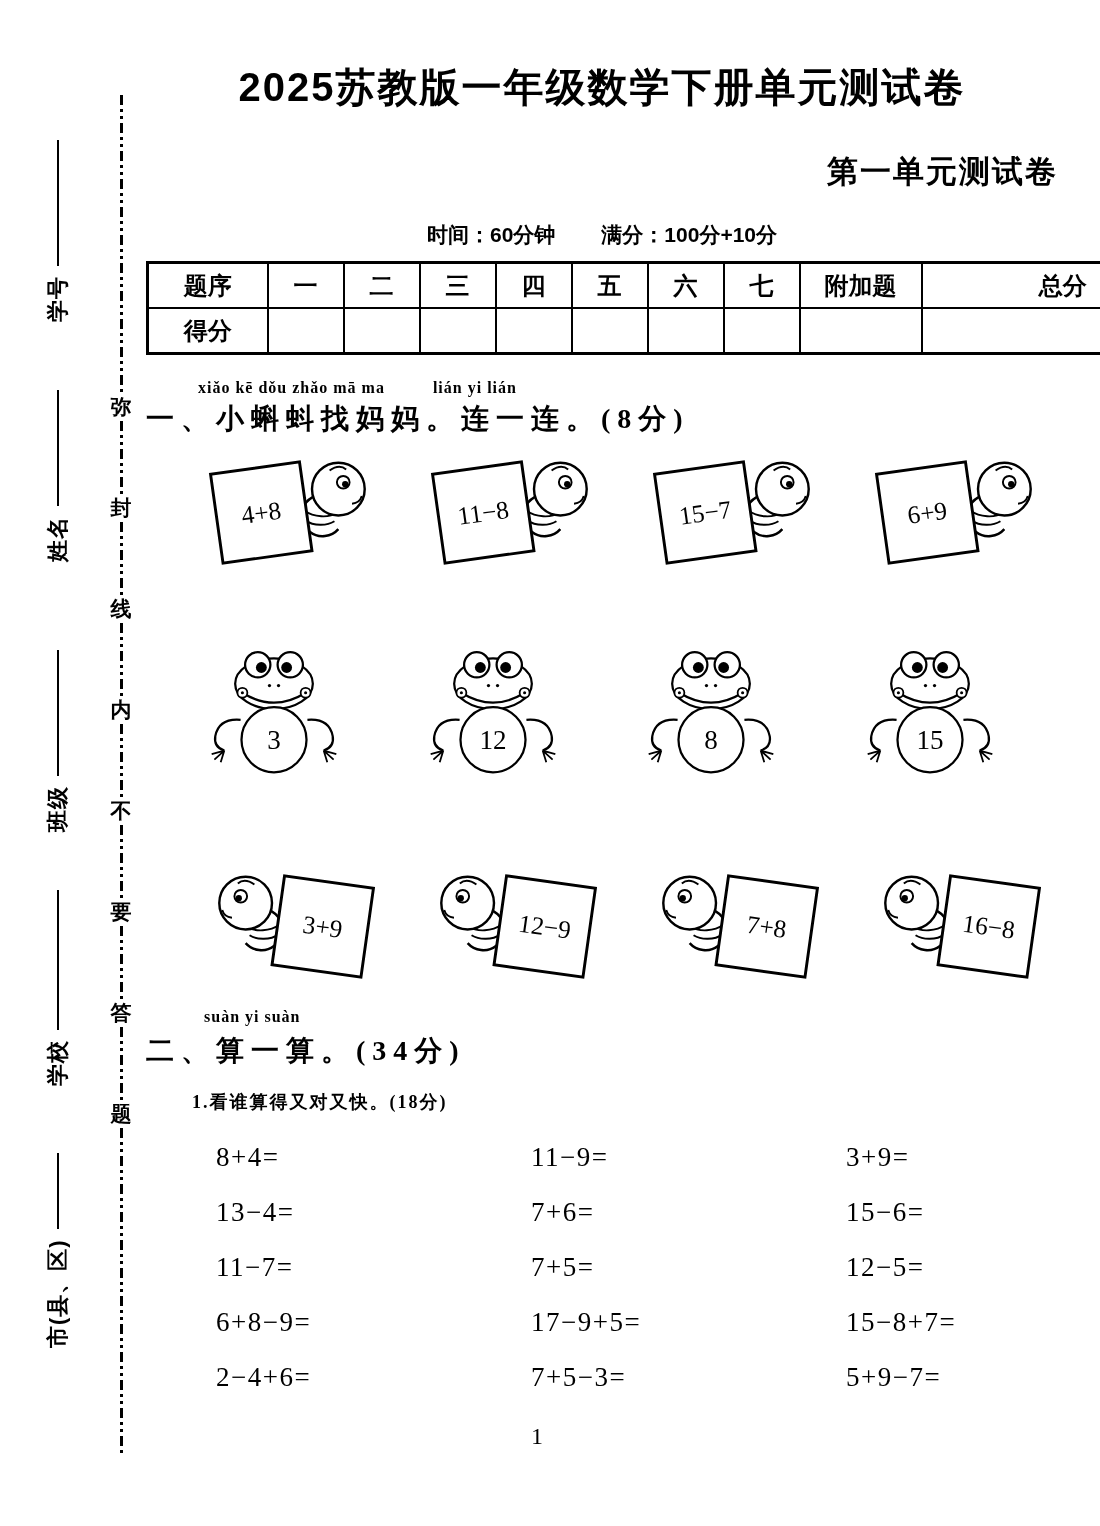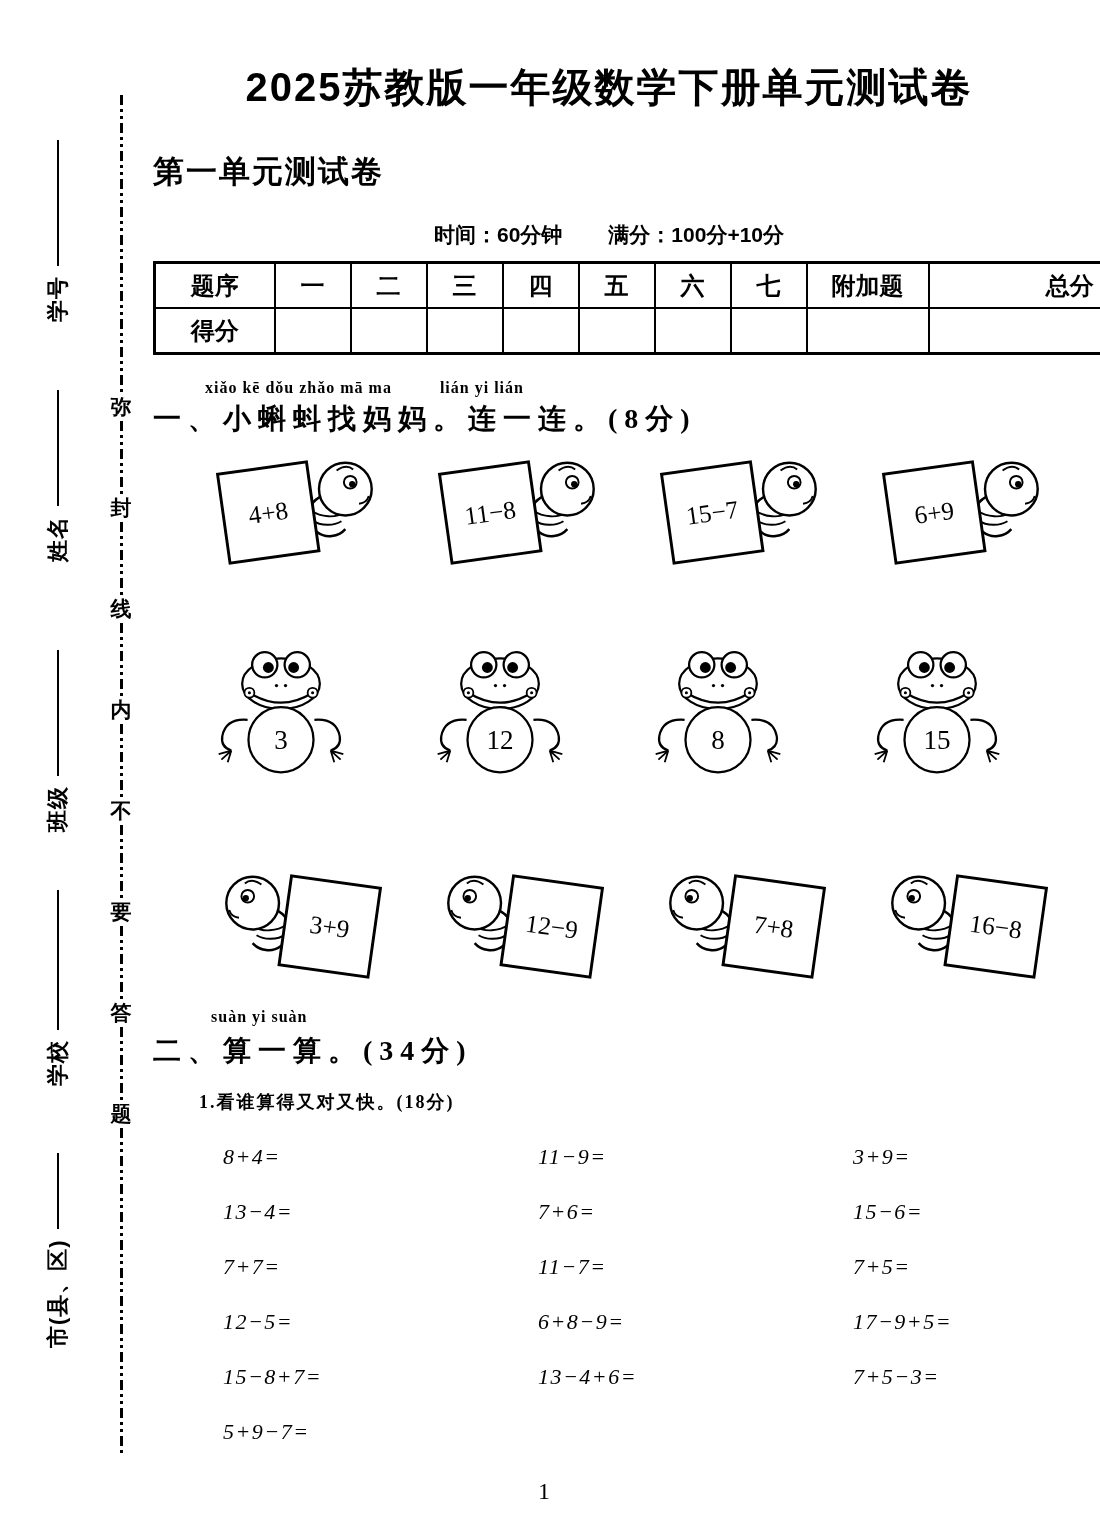--- a/index.html
+++ b/index.html
@@ -29,27 +29,27 @@
       #000 0 10px, transparent 10px 14px,
       #000 14px 17px, transparent 17px 21px,
       #000 21px 24px, transparent 24px 28px);
   }
   .sseg.first { flex:4; } .sseg.mid { flex:1; } .sseg.last { flex:4.4; }
   .seal-char {
     font-family:"Liberation Sans", sans-serif; font-weight:700;
     font-size:21px; line-height:1.15; margin:1px 0;
   }
   
-  .main { position:absolute; left:153px; top:0; width:912px; }
+  .main { position:absolute; left:146px; top:0; width:912px; }
   .title {
     margin:60px 0 0 0; text-align:center; font-size:40px; font-weight:700;
     font-family:"Liberation Sans", sans-serif; letter-spacing:2px;
   }
   .subtitle {
-    margin:36px 0 0 0; text-align:left; font-size:31px; font-weight:700;
+    margin:36px 0 0 0; text-align:right; font-size:31px; font-weight:700;
     font-family:"Liberation Sans", sans-serif; letter-spacing:2px;
   }
   .meta {
     margin-top:28px; text-align:center; font-size:21px; font-weight:700;
     font-family:"Liberation Sans", sans-serif;
   }
   .meta .gap { display:inline-block; width:46px; }
   
   table.score {
     margin-top:12px; border-collapse:collapse; width:1060px;
@@ -81,21 +81,21 @@
     padding-left:60px; padding-right:60px; margin-top:66px;
   }
   .card-text { font:26px "Liberation Serif", serif; fill:#000; }
   .frog-num { font:30px "Liberation Serif", serif; fill:#000; }
   
   .problems {
     margin-top:20px; padding-left:70px;
     display:grid; grid-template-columns:315px 315px auto;
   }
   .problem {
-    font-size:22px; letter-spacing:1.5px; height:55px; line-height:46px;font-style:italic;
+    font-size:27px; letter-spacing:1.5px; height:55px; line-height:46px;
   }
   .page-num { margin-top:14px; text-align:center; padding-right:130px; font-size:24px; }
   .defs { position:absolute; width:0; height:0; overflow:hidden; }
 </style>
 </head>
 <body>
 
 <svg class="defs" xmlns="http://www.w3.org/2000/svg">
   <defs>
     <symbol id="tadpole-shape" viewBox="0 0 175 125">
@@ -341,27 +341,26 @@
     <div class="sec-heading">二、算一算。(34分)</div>
     <div class="subtask">1.看谁算得又对又快。(18分)</div>
 
     <div class="problems">
       <div class="problem">8+4=</div>
       <div class="problem">11−9=</div>
       <div class="problem">3+9=</div>
       <div class="problem">13−4=</div>
       <div class="problem">7+6=</div>
       <div class="problem">15−6=</div>
-      <div class="problem">7+7=</div>
       <div class="problem">11−7=</div>
       <div class="problem">7+5=</div>
       <div class="problem">12−5=</div>
       <div class="problem">6+8−9=</div>
       <div class="problem">17−9+5=</div>
       <div class="problem">15−8+7=</div>
-      <div class="problem">13−4+6=</div>
+      <div class="problem">2−4+6=</div>
       <div class="problem">7+5−3=</div>
       <div class="problem">5+9−7=</div>
     </div>
 
     <div class="page-num">1</div>
   </div>
 </div>
 
 </body></html>

